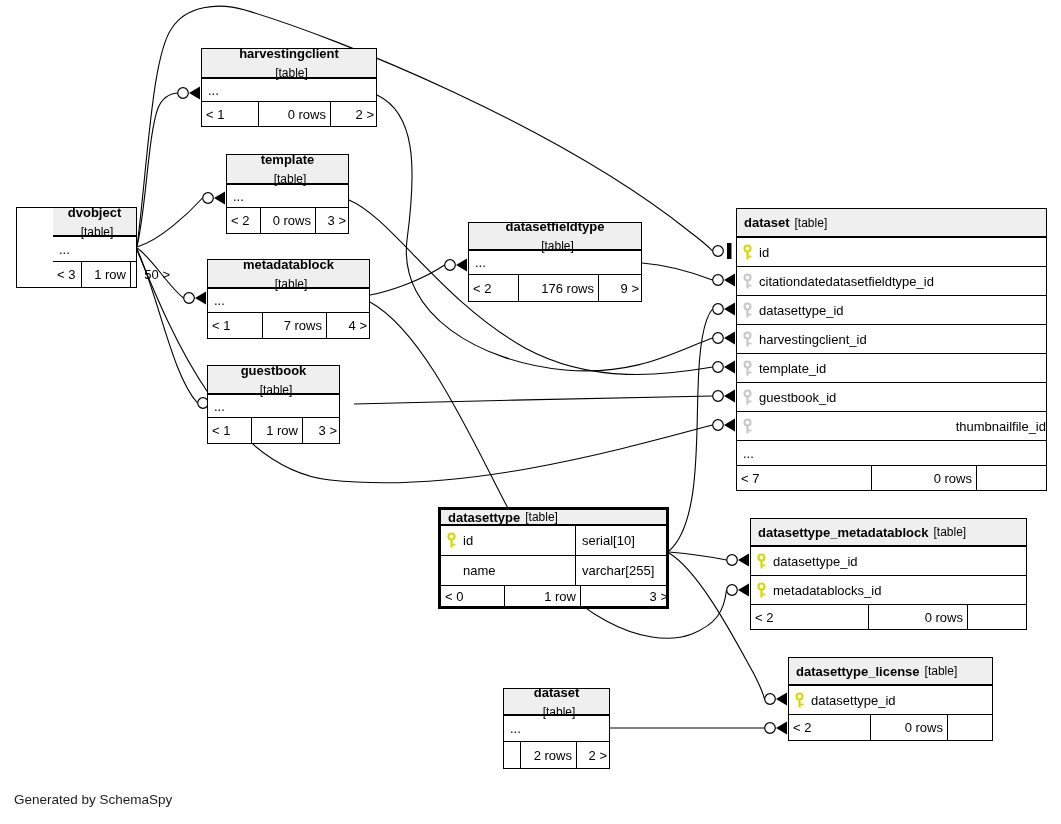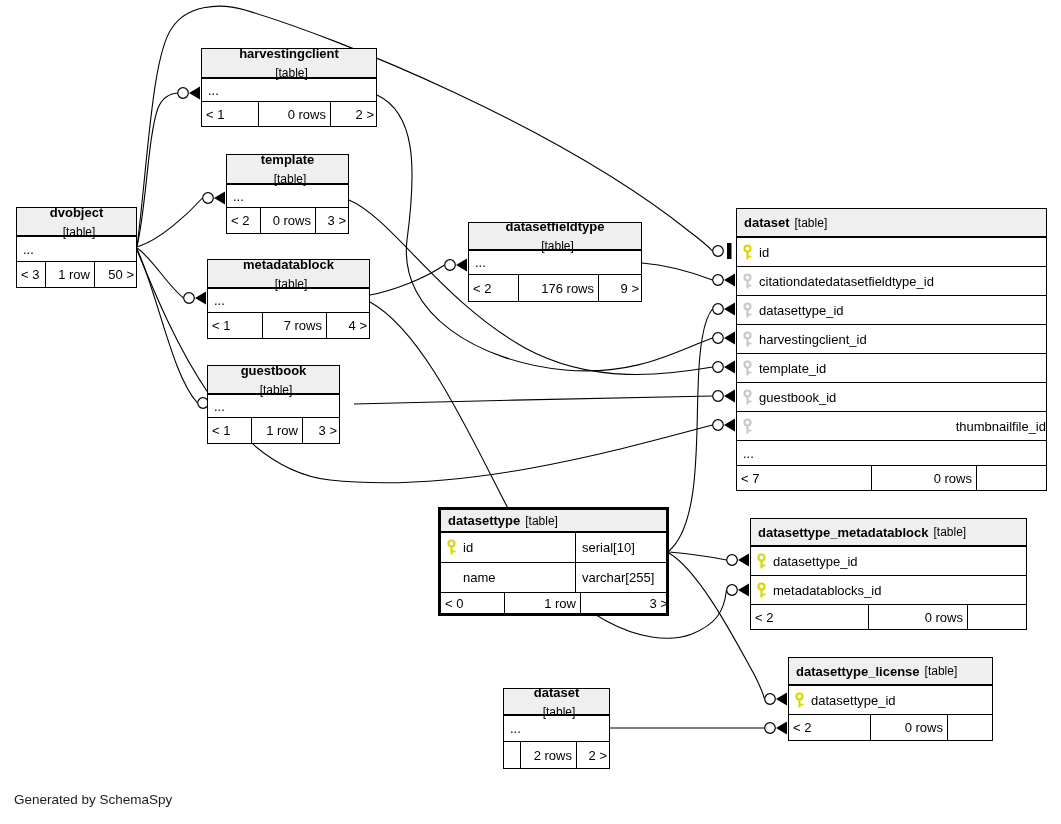--- a/index.html
+++ b/index.html
@@ -148,21 +148,21 @@
         <span class="nm">template</span>
         <span class="tag">[table]</span>
       </div>
       <div class="row dots" style="height: 23px;">...</div>
       <div class="row ftr" style="height: 25px;">
         <span class="fcell left" style="width: 34px; flex: 0 0 34px;">&lt; 2</span>
         <span class="fcell right" style="width: 55px; flex: 0 0 55px;">0 rows</span>
         <span class="fcell right" style="width: 34px; flex: 0 0 34px;">3 &gt;</span>
       </div>
     </div>
-    <div class="tbl" style="left: 16px; top: 207px; width: 121px;">
+    <div class="tbl" style="left: 16px; top: 207px; width: 121px; padding-left: 36px;">
       <div class="hdr center" style="height: 29px;">
         <span class="nm">dvobject</span>
         <span class="tag">[table]</span>
       </div>
       <div class="row dots" style="height: 25px;">...</div>
       <div class="row ftr" style="height: 25px;">
         <span class="fcell left" style="width: 29px; flex: 0 0 29px;">&lt; 3</span>
         <span class="fcell right" style="width: 49px; flex: 0 0 49px;">1 row</span>
         <span class="fcell right" style="width: 43px; flex: 0 0 43px;">50 &gt;</span>
       </div>
@@ -279,21 +279,21 @@
         <span class="colname">thumbnailfile_id</span>
       </div>
       <div class="row dots" style="height: 25px;">...</div>
       <div class="row ftr" style="height: 24px;">
         <span class="fcell left" style="width: 135px; flex: 0 0 135px;">&lt; 7</span>
         <span class="fcell right" style="width: 105px; flex: 0 0 105px;">0 rows</span>
         <span class="fcell right" style="width: 71px; flex: 0 0 71px;"></span>
       </div>
     </div>
     <div class="tbl bold" style="left: 438px; top: 507px; width: 231px;">
-      <div class="hdr between" style="height: 23px;">
+      <div class="hdr between" style="height: 16px;">
         <span class="nm">datasettype</span>
         <span class="tag">[table]</span>
       </div>
       <div class="row" style="height: 30px;">
         <span class="keyc">
           <svg width="11" height="17">
             <circle cx="5.5" cy="4.5" r="3" fill="none" stroke="#d8d902" stroke-width="2.2"></circle>
             <line x1="5.5" y1="7.5" x2="5.5" y2="15.5" stroke="#d8d902" stroke-width="2.2"></line>
             <line x1="5.5" y1="12.5" x2="9.5" y2="12.5" stroke="#d8d902" stroke-width="1.8"></line>
           </svg>

